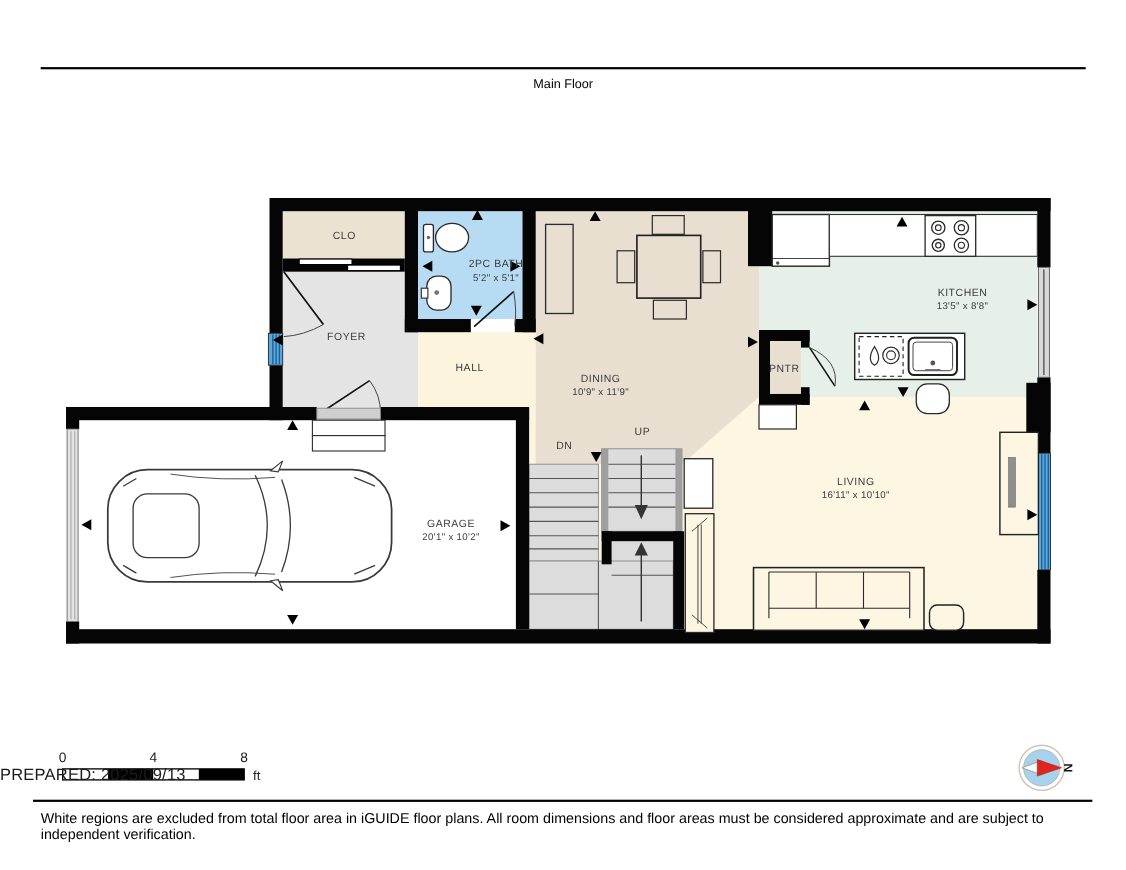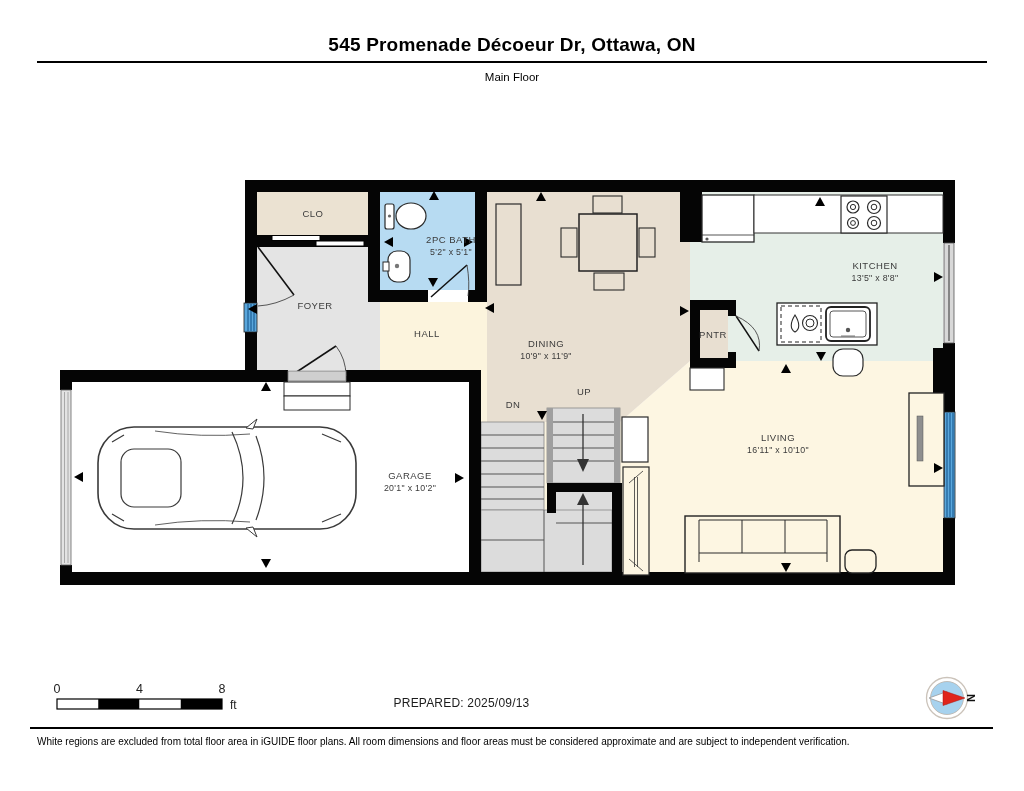--- a/index.html
+++ b/index.html
@@ -5,37 +5,36 @@
   html,body{margin:0;padding:0;background:#ffffff;}
   .page{position:relative;width:1024px;height:791px;background:#fff;overflow:hidden;
         font-family:"Liberation Sans",sans-serif;}
   .title{position:absolute;top:34px;left:0;width:100%;text-align:center;
          font-size:19px;font-weight:bold;color:#000;letter-spacing:.2px;}
   .title-rule{position:absolute;top:61px;left:37px;width:950px;height:2px;background:#000;}
   .subtitle{position:absolute;top:71px;left:0;width:100%;text-align:center;
             font-size:11.5px;font-weight:normal;color:#000;}
   .plan-svg{position:absolute;top:165px;left:0;}
   .bottom-svg{position:absolute;top:660px;left:0;}
-  .prepared{position:absolute;top:696px;left:0;width:923px;text-align:center;
-            font-size:12px;color:#1c1c1c;letter-spacing:.2px;}
+  .prepared{position:absolute;top:696px;left:0;width:923px;text-align:left;
+            font-size:15px;color:#1c1c1c;letter-spacing:.2px;}
   .footer-rule{position:absolute;top:727px;left:30px;width:963px;height:2px;background:#000;}
-  .disclaimer{position:absolute;top:736px;left:37px;width:950px;font-size:10px;color:#000;}
+  .disclaimer{position:absolute;top:736px;left:37px;width:950px;font-size:13px;color:#000;}
   svg text{font-family:"Liberation Sans",sans-serif;}
   .room-label{font-size:9.5px;fill:#3b3b3b;letter-spacing:.5px;text-anchor:middle;}
   .room-dims{font-size:8.8px;fill:#3b3b3b;letter-spacing:.3px;text-anchor:middle;}
   .tick{font-size:12.5px;fill:#222;text-anchor:middle;}
   .unit{font-size:12px;fill:#222;}
   .north{font-size:11px;font-weight:bold;fill:#111;text-anchor:middle;}
 </style>
 </head>
 <body>
 
 <div class="page">
 
-  <div class="title">545 Promenade Décoeur Dr, Ottawa, ON</div>
   <div class="title-rule"></div>
   <div class="subtitle">Main Floor</div>
 
   <svg class="plan-svg" width="1024" height="470" viewBox="0 0 1024 470">
 
     <g>
       <rect x="481" y="217" width="139" height="190" fill="#fbf4df"></rect>
       <rect x="257" y="27" width="111" height="43" fill="#ebe2d2"></rect>
       <rect x="380" y="27" width="95" height="98" fill="#b7dbf2"></rect>
       <rect x="257" y="82" width="123" height="123" fill="#e4e4e4"></rect>

